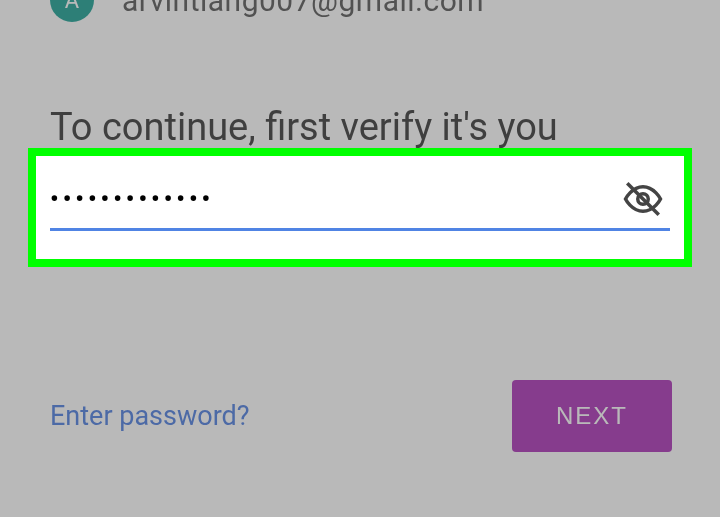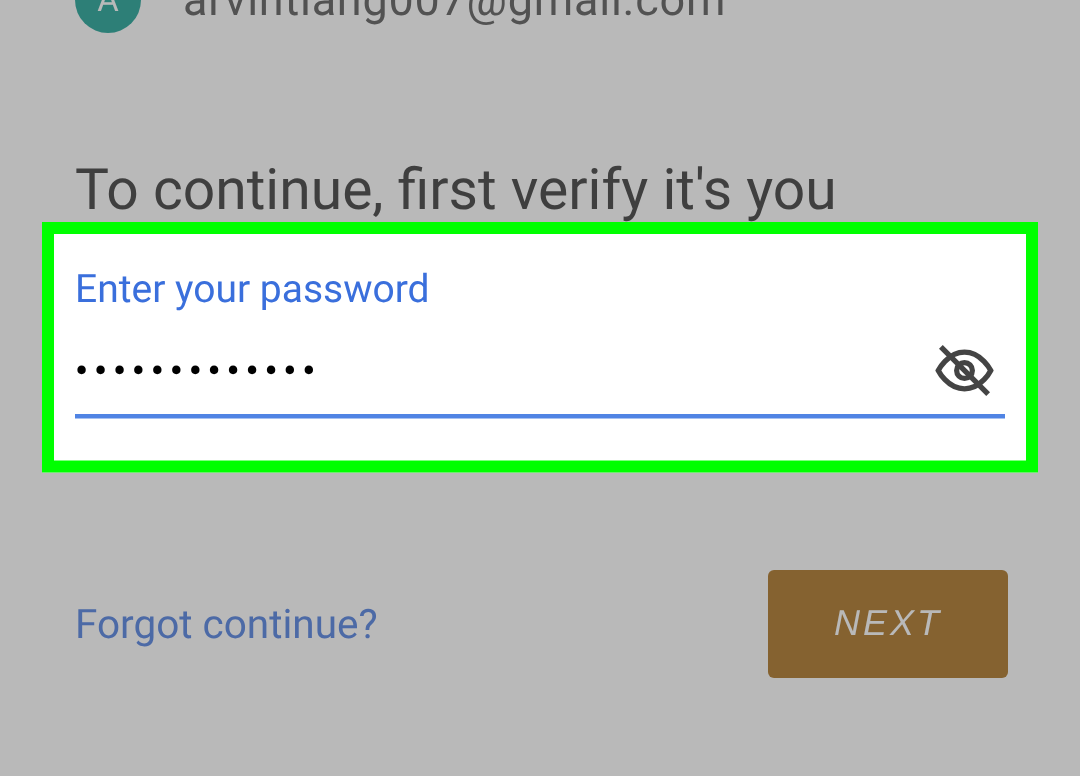--- a/index.html
+++ b/index.html
@@ -100,55 +100,53 @@
       right: 48px;
       display: flex;
       align-items: center;
       justify-content: space-between;
     }
     .forgot-link {
       font-size: 27px;
       color: #3a6fdc;
     }
     .next-btn {
-      background: #a16207;
+      background: #a21caf;
       color: #fff;
       font-size: 24px;
       letter-spacing: 2px;
       padding: 22px 44px;
       border-radius: 4px;
       border: none;
       font-weight: 500;
-      font-style: italic;
     }
   </style>
 </head>
 <body>
 
 <div class="account-row">
   <div class="avatar">
     <span>A</span>
   </div>
   <div class="email">arvintiang007@gmail.com</div>
 </div>
 
 <div class="verify-heading">To continue, first verify it's you</div>
 
 <div class="highlight-box">
-  <div class="password-label">Enter your password</div>
   <div class="password-row">
     <div class="password-dots">•••••••••••••</div>
     <div class="eye-icon">
       <svg viewBox="0 0 24 24" width="42" height="42" fill="none" stroke="#444" stroke-width="2">
         <path d="M2 12s3.5-7 10-7 10 7 10 7-3.5 7-10 7S2 12 2 12z" fill="none"></path>
         <circle cx="12" cy="12" r="3" fill="none"></circle>
         <line x1="3" y1="3" x2="21" y2="21"></line>
       </svg>
     </div>
   </div>
 </div>
 
 <div class="bottom-row">
-  <div class="forgot-link">Forgot continue?</div>
+  <div class="forgot-link">Enter password?</div>
   <button class="next-btn">NEXT</button>
 </div>
 
 <div class="dim-overlay"></div>
 
 </body></html>

